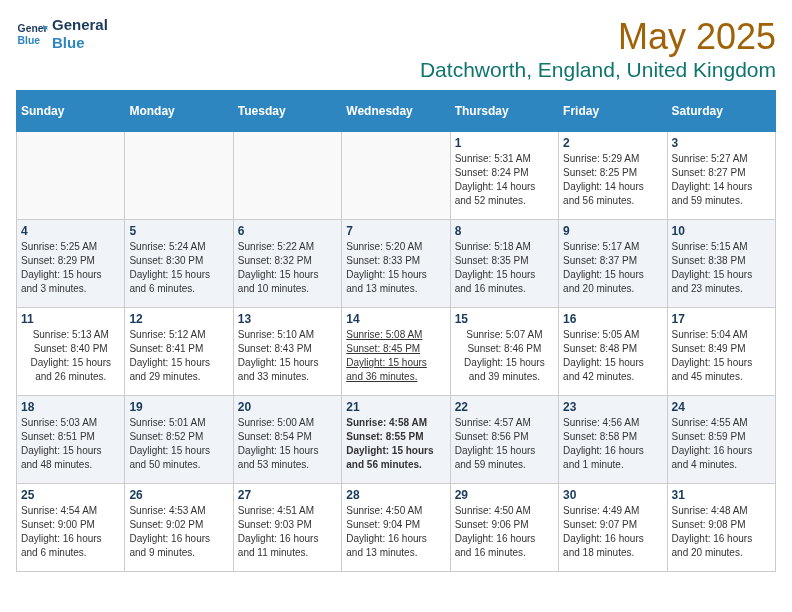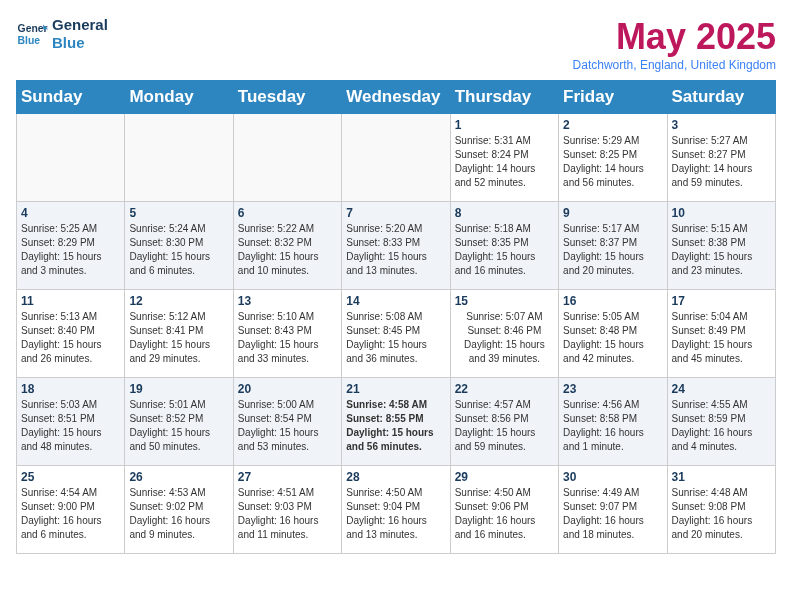--- a/index.html
+++ b/index.html
@@ -23,38 +23,38 @@
     }
     .logo-icon {
       width: 32px;
       height: 32px;
     }
     .title-block {
       text-align: right;
     }
     .calendar-title {
       font-size: 36px;
-      font-weight: bold;
-      color: #be185d;
+      font-weight: normal;
+      color: #a16207;
     }
     .calendar-subtitle {
-      font-size: 12px;
-      color: #3b82f6;
+      font-size: 21px;
+      color: #0f766e;
     }
     table {
       width: 100%;
       border-collapse: collapse;
       font-size: 11px;
     }
     thead th {
       background: #2e86c1;
       color: #fff;
-      padding: 6px 4px;
+      padding: 13px 4px;
       text-align: left;
-      font-size: 17px;
+      font-size: 12px;
       font-weight: bold;
       border: 1px solid #2e86c1;
     }
     tbody td {
       border: 1px solid #ccc;
       vertical-align: top;
       padding: 4px;
       height: 88px;
       width: 14.28%;
       background: #fff;
@@ -185,42 +185,42 @@
           <div class="day-num">10</div>
           <div class="day-info" style="white-space: pre-line;">Sunrise: 5:15 AM
 Sunset: 8:38 PM
 Daylight: 15 hours
 and 23 minutes.</div>
         </td>
       </tr>
       <tr>
         <td>
           <div class="day-num">11</div>
-          <div class="day-info" style="white-space: pre-line;">Sunrise: 5:13 AM
+          <div class="day-info" style="white-space: pre-line; text-align: center;">Sunrise: 5:13 AM
 Sunset: 8:40 PM
 Daylight: 15 hours
 and 26 minutes.</div>
         </td>
         <td>
           <div class="day-num">12</div>
           <div class="day-info" style="white-space: pre-line;">Sunrise: 5:12 AM
 Sunset: 8:41 PM
 Daylight: 15 hours
 and 29 minutes.</div>
         </td>
         <td>
           <div class="day-num">13</div>
           <div class="day-info" style="white-space: pre-line;">Sunrise: 5:10 AM
 Sunset: 8:43 PM
 Daylight: 15 hours
 and 33 minutes.</div>
         </td>
         <td>
           <div class="day-num">14</div>
-          <div class="day-info" style="white-space: pre-line;">Sunrise: 5:08 AM
+          <div class="day-info" style="white-space: pre-line; text-decoration: underline;">Sunrise: 5:08 AM
 Sunset: 8:45 PM
 Daylight: 15 hours
 and 36 minutes.</div>
         </td>
         <td>
           <div class="day-num">15</div>
           <div class="day-info" style="white-space: pre-line; text-align: center;">Sunrise: 5:07 AM
 Sunset: 8:46 PM
 Daylight: 15 hours
 and 39 minutes.</div>

